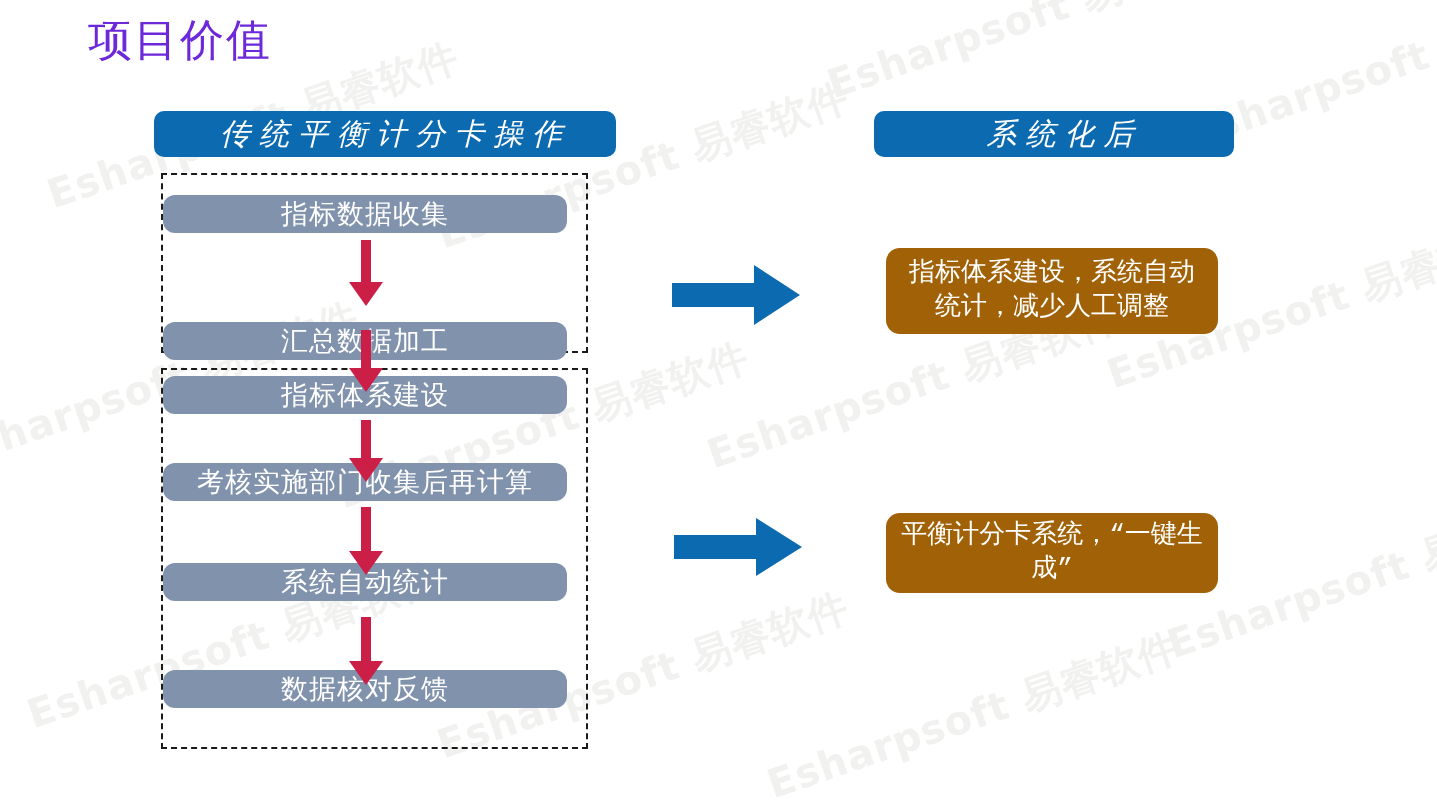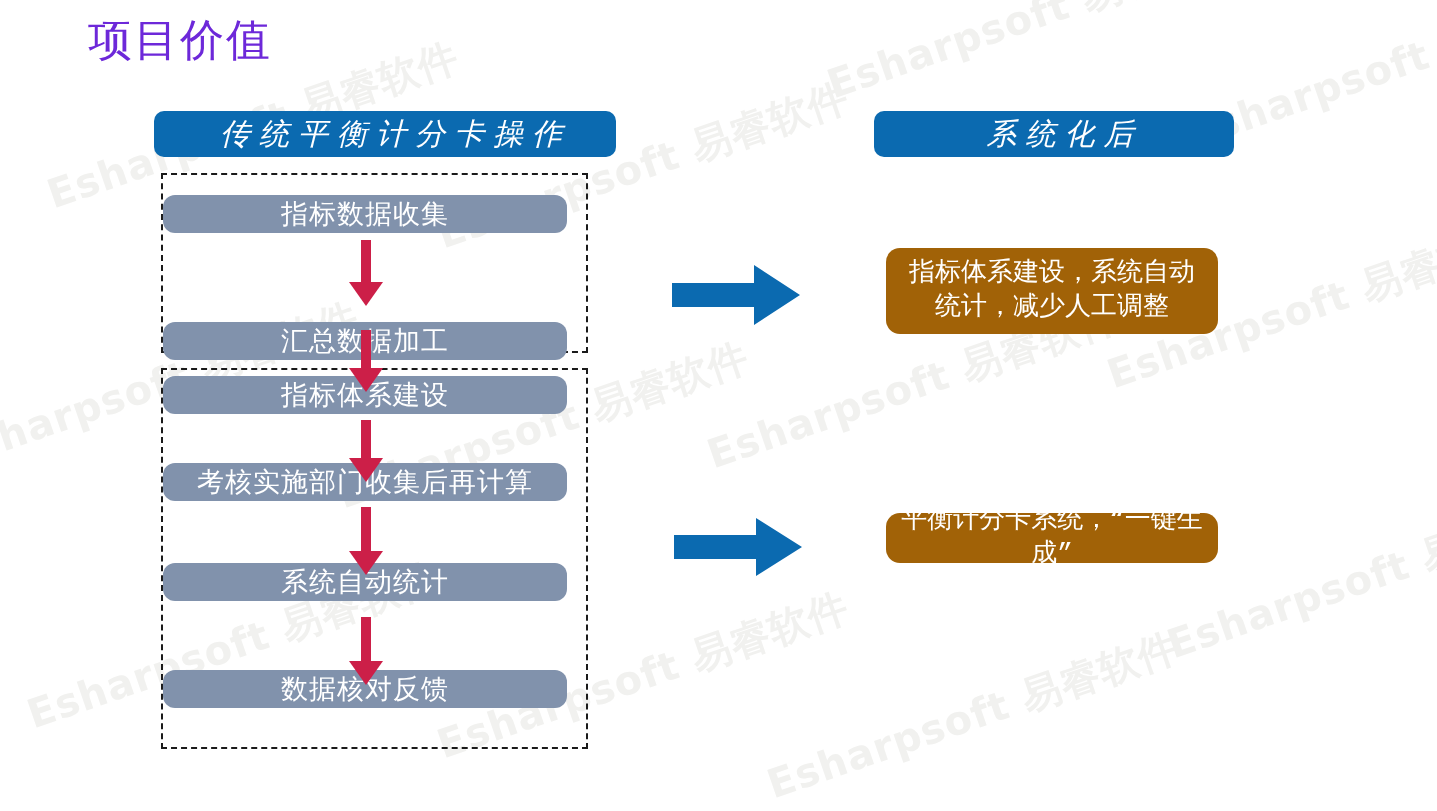--- a/index.html
+++ b/index.html
@@ -89,21 +89,21 @@
     display:flex;align-items:center;justify-content:center;
     text-align:center;
     font-size:26px;
     line-height:1.3;
     padding:6px 14px;
     box-sizing:border-box;
     z-index:4;
     font-family:Liberation Mono, monospace;
   }
   #rbox-1{left:886px;top:248px;width:332px;height:86px;}
-  #rbox-2{left:886px;top:513px;width:332px;height:50px;text-align:center;}
+  #rbox-2{left:886px;top:513px;width:332px;height:80px;text-align:center;}
 
   
   .darrow{position:absolute;z-index:6;}
   .darrow .shaft{
     position:absolute;left:50%;top:0;
     transform:translateX(-50%);
     width:10px;background:#cc1f48;
   }
   .darrow .head{
     position:absolute;left:50%;bottom:0;

